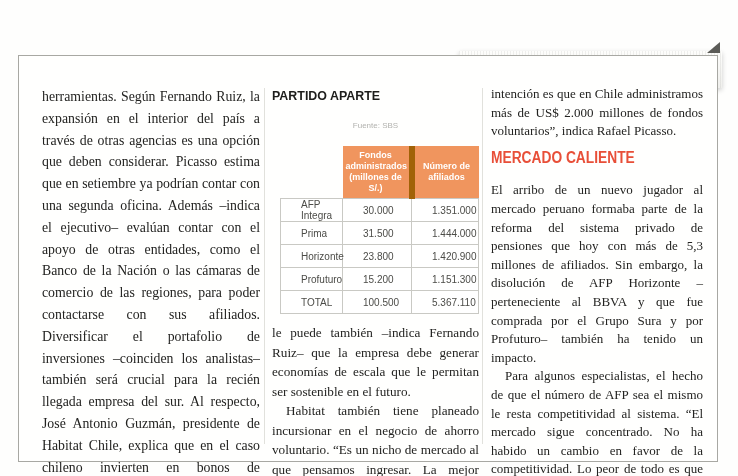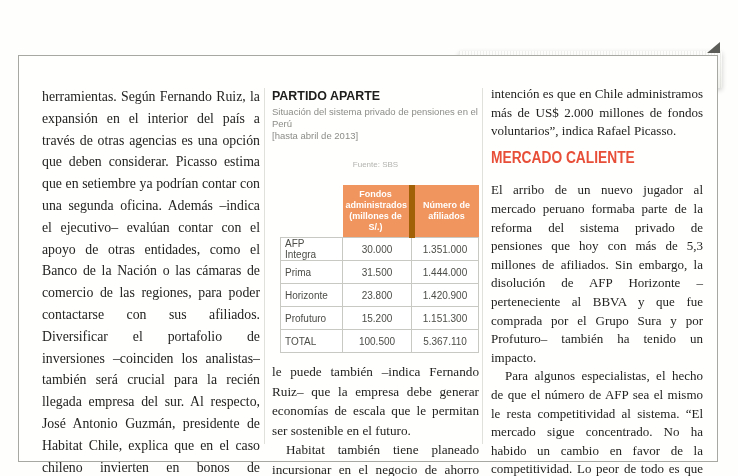--- a/index.html
+++ b/index.html
@@ -56,21 +56,21 @@
   }
   table.afp thead th {
     background:var(--table-header-orange,#f0955e); color:#fff;
     font-size:9px; line-height:11px; font-weight:700;
     padding:4px 3px; height:34px; vertical-align:middle; text-align:center;
   }
   table.afp thead th.spacer { background:transparent; border:none; }
   table.afp thead th.h2 { border-left:6px solid #a16207; }
   table.afp tbody td {
     border:1px solid #c9c9c4; background:#fff;
-    font-size:10px; color:#4c4c48; height:22px; padding:0 4px;
+    font-size:10px; color:#4c4c48; height:22px; padding:0 20px;
   }
   table.afp td.lbl { text-align:left; }
   table.afp td.val { text-align:center; }
   
   .mc-heading {
     font-family:"Liberation Sans","DejaVu Sans",sans-serif;
     font-weight:700; font-size:16px; color:var(--heading-red,#e84f38);
     margin:8px 0 14px; text-align:left;
   }
   .mc-heading .cond { display:inline-block; transform:scaleX(0.86); transform-origin:left center; }
@@ -91,24 +91,20 @@
   <div class="divider div-1"></div>
   <div class="divider div-2"></div>
 
   <div class="col col-left">
     <p>herramientas. Según Fernando Ruiz, la expansión en el interior del país a través de otras agencias es una opción que deben considerar. Picasso estima que en setiembre ya podrían contar con una segunda oficina. Además –indica el ejecutivo– evalúan contar con el apoyo de otras entidades, como el Banco de la Nación o las cámaras de comercio de las regiones, para poder contactarse con sus afiliados. Diversificar el portafolio de inversiones –coinciden los analistas– también será crucial para la recién llegada empresa del sur. Al respecto, José Antonio Guzmán, presidente de Habitat Chile, explica que en el caso chileno invierten en bonos de empresas, renta fija, acciones de empresas chiles y en el exterior. “Hoy 40% de nuestra cartera en Chile está invertida en renta fija y renta variable en el exterior”, detalla. A esto se</p>
   </div>
 
   <div class="col col-mid">
     <div class="sans info-title">
       <span class="cond">PARTIDO APARTE</span>
-    </div>
-    <div class="sans info-sub">
-      <span>Situación del sistema privado de pensiones en el Perú</span><br>
-      <span>[hasta abril de 2013]</span>
     </div>
     <div class="sans info-src">Fuente: SBS</div>
 
     <table class="afp">
       <colgroup>
           <col style="width:62px">
           <col style="width:69px">
           <col style="width:67px">
         </colgroup>
       <thead>

